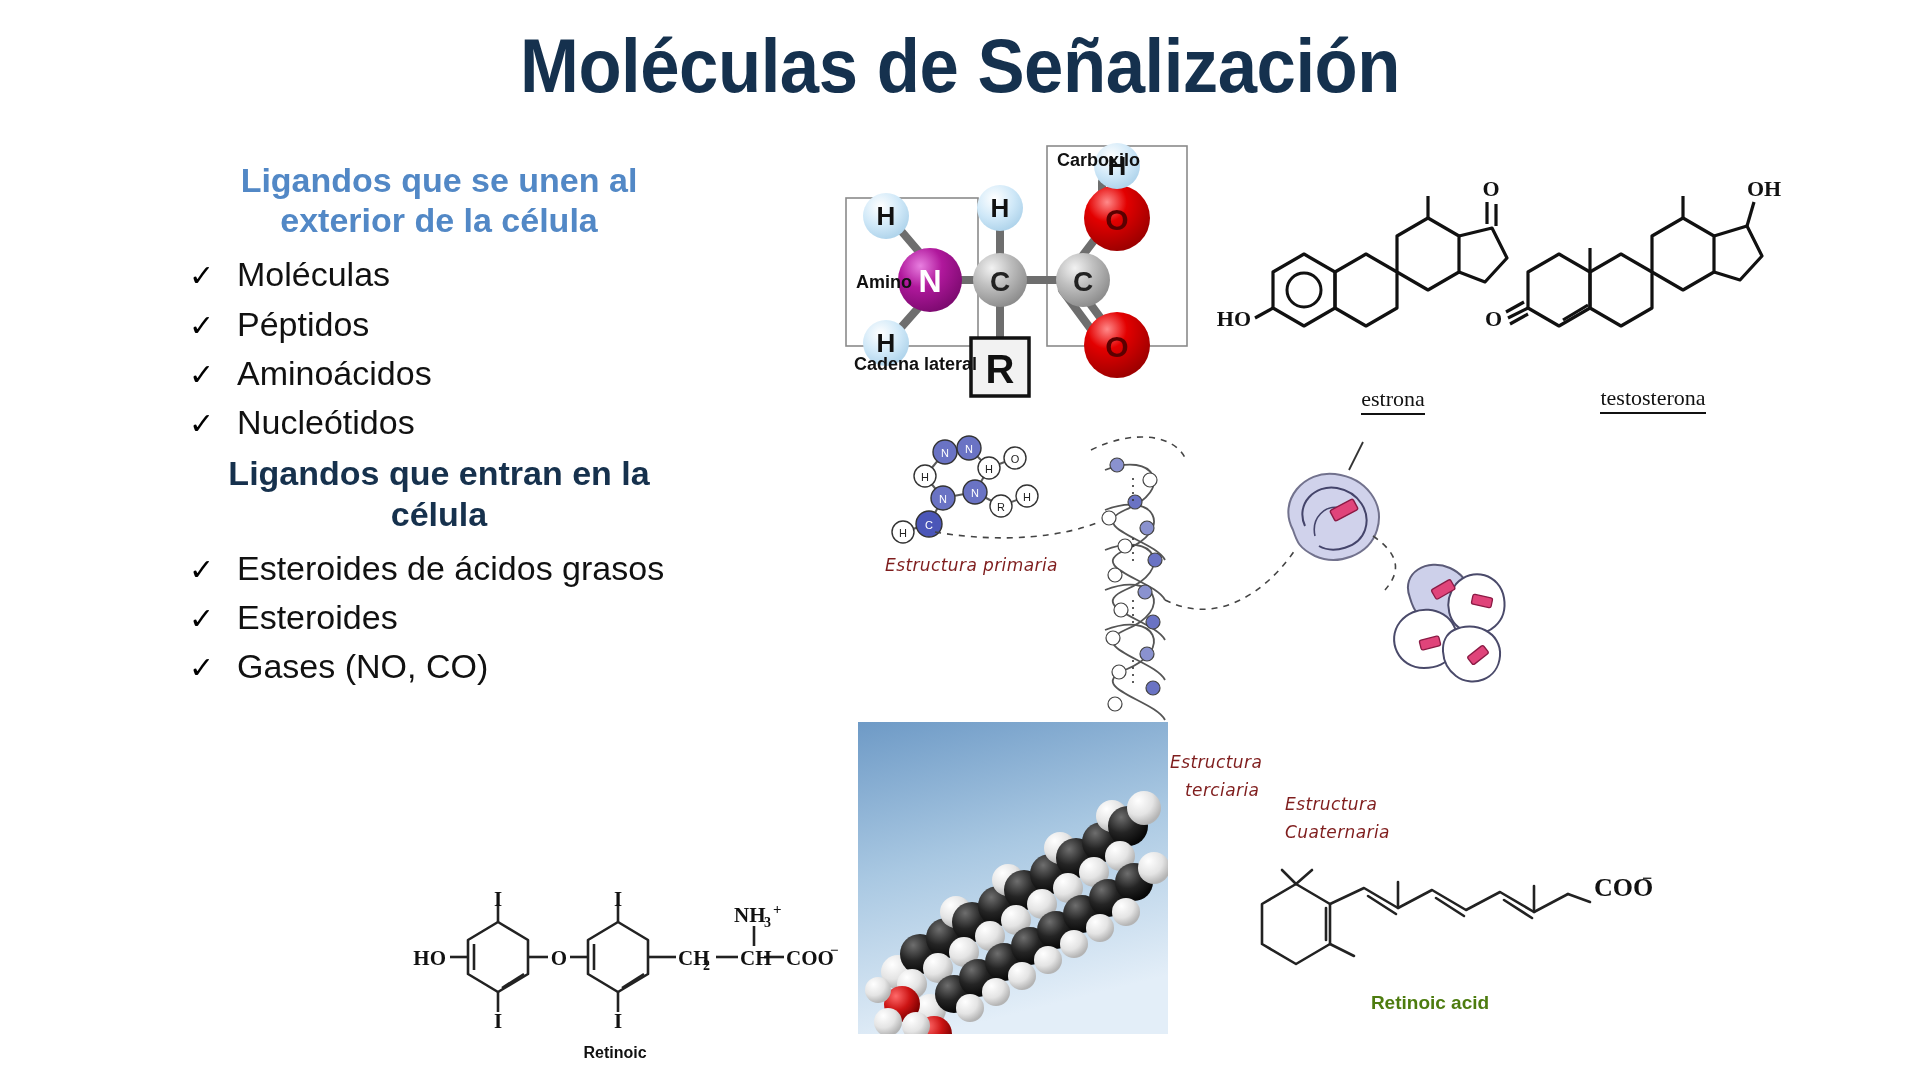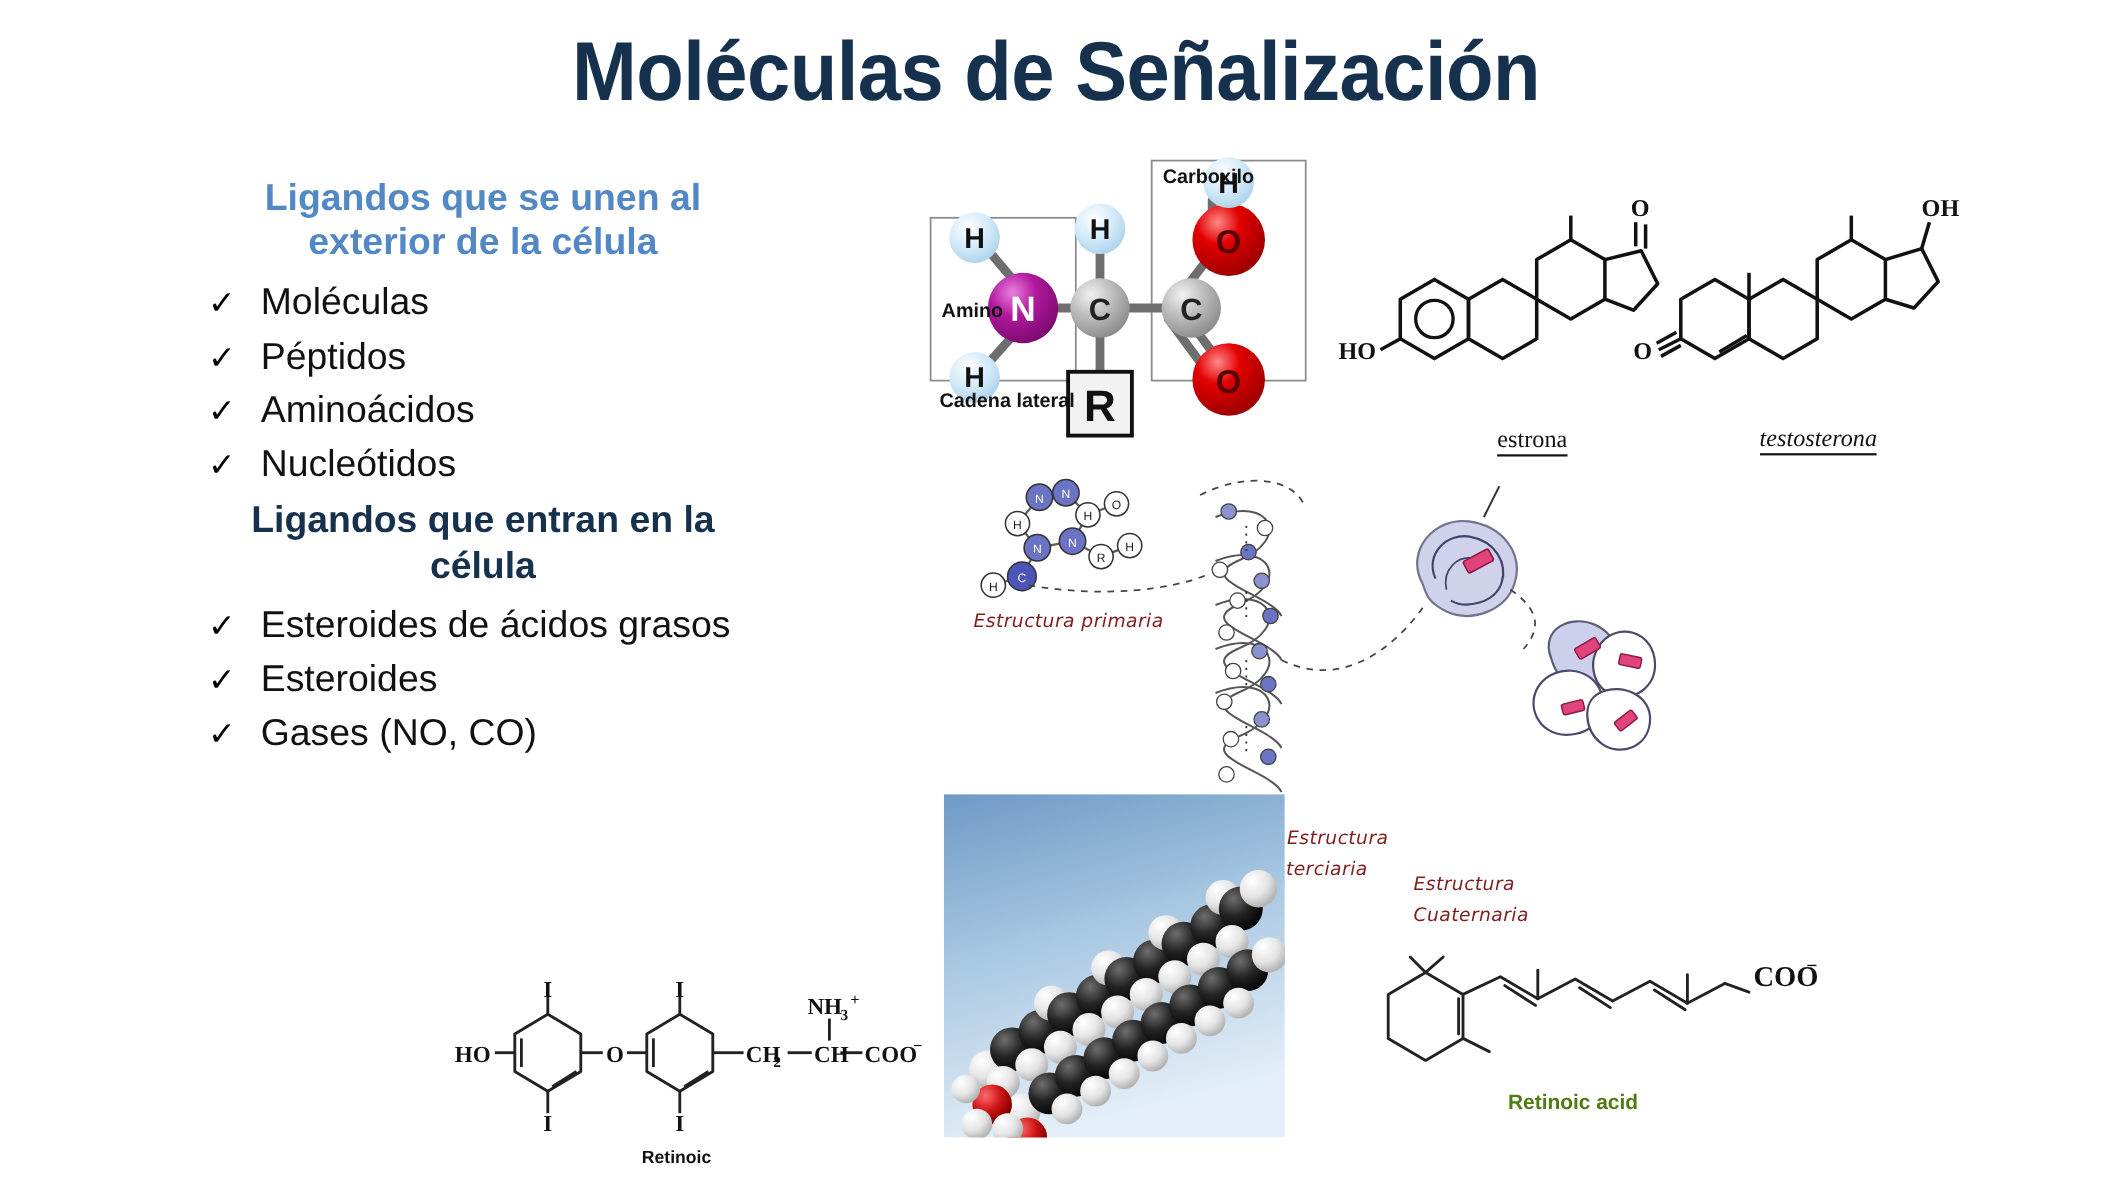--- a/index.html
+++ b/index.html
@@ -259,21 +259,21 @@
         <line x1="18" y1="140" x2="-2" y2="150"></line>
         <line x1="18" y1="148" x2="-2" y2="158" stroke-width="0"></line>
       </g>
       <g fill="none" stroke="#111" stroke-width="3.2">
         <line x1="14" y1="134" x2="-4" y2="144"></line>
         <line x1="18" y1="146" x2="0" y2="156"></line>
       </g>
       <text x="-8" y="158" text-anchor="end" font-family="Liberation Serif, serif" font-weight="bold" font-size="22" fill="#111">O</text>
       <text x="254" y="28" text-anchor="middle" font-family="Liberation Serif, serif" font-weight="bold" font-size="22" fill="#111">OH</text>
     </svg>
-    <div class="chemname" style="margin-top:2px; margin-left:6px;font-style:italic;">
+    <div class="chemname" style="margin-top:2px; margin-left:6px;">
       <u>testosterona</u>
     </div>
   </div>
 
   <div class="fig" style="left:885px; top:440px; width:720px; height:400px;">
     <svg width="720" height="400" viewBox="0 0 720 400">
       <defs>
         <linearGradient id="helixFill" x1="0" y1="0" x2="1" y2="1">
           <stop offset="0%" stop-color="#ffffff"></stop>
           <stop offset="100%" stop-color="#d6d9ef"></stop>
@@ -381,21 +381,21 @@
         <path d="M50,92 C120,104 180,96 214,82"></path>
         <path d="M206,10 C250,-12 290,-4 300,18"></path>
         <path d="M280,160 C340,190 390,140 410,110"></path>
         <path d="M488,96 C520,118 512,136 500,150"></path>
       </g>
     </svg>
 
     <div class="hand" style="position:absolute; left:0px; top:115px;">Estructura primaria</div>
     <div class="hand" style="position:absolute; left:18px; top:288px;">Estructura secundaria</div>
     <div class="hand" style="position:absolute; left:285px; top:312px;">Estructura</div>
-    <div class="hand" style="position:absolute; left:284px; top:340px;">terciaria</div>
+    <div class="hand" style="position:absolute; left:300px; top:340px;">terciaria</div>
     <div class="hand" style="position:absolute; left:400px; top:354px;">Estructura</div>
     <div class="hand" style="position:absolute; left:400px; top:382px;">Cuaternaria</div>
   </div>
 
   <div class="fig" style="left:858px; top:722px; width:310px; height:312px; overflow:hidden;">
     <svg width="310" height="312" viewBox="0 0 310 312">
       <defs>
         <linearGradient id="skyBg" x1="0" y1="0" x2="0.25" y2="1">
           <stop offset="0%" stop-color="#6e9ac6"></stop>
           <stop offset="48%" stop-color="#a9c8e2"></stop>

